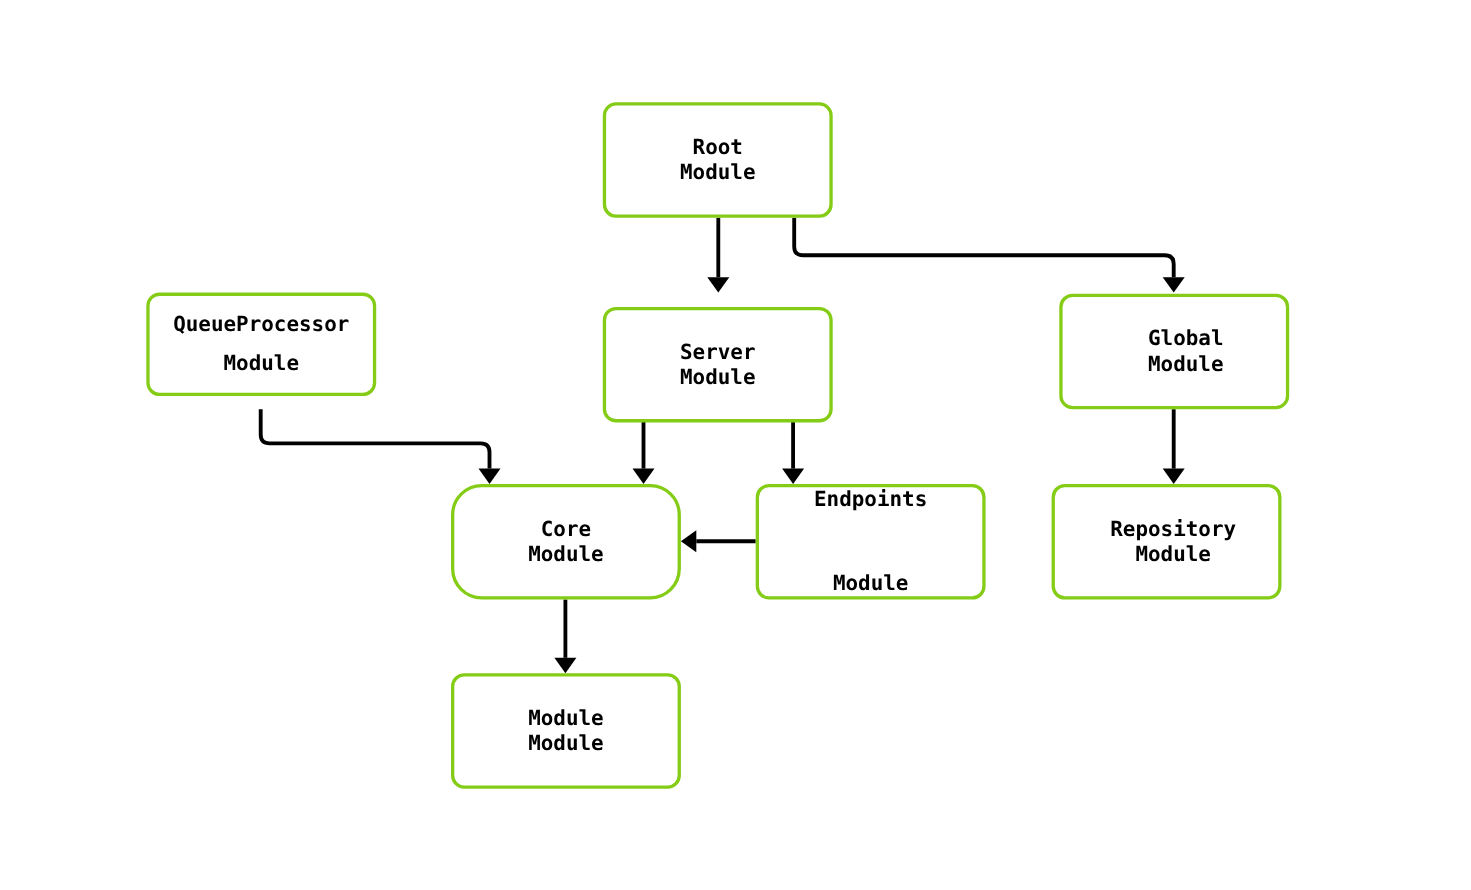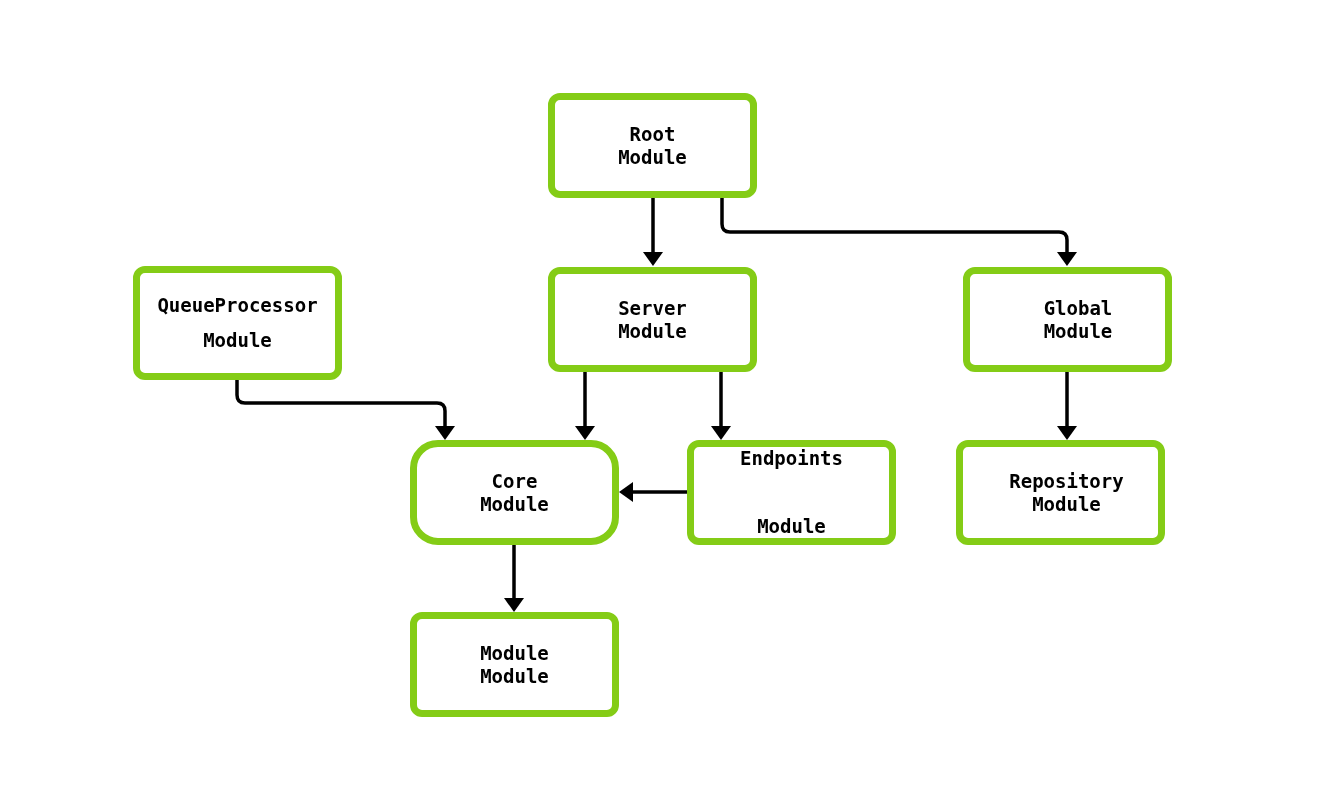--- a/index.html
+++ b/index.html
@@ -31,35 +31,35 @@
   .edges-layer polygon {
     fill: #000000;
     stroke: none;
   }
   .node {
     position: absolute;
     width: 209px;
     height: 105px;
     box-sizing: border-box;
     background: #ffffff;
-    border: 7px solid #84cc16;
+    border: 3px solid #84cc16;
     border-radius: 12px;
     display: flex;
     flex-direction: column;
     align-items: center;
     justify-content: center;
     text-align: center;
     font-weight: bold;
     font-size: 19px;
     line-height: 23px;
     color: #000000;
   }
   #node-root          { left: 548px;  top: 93px;  }
-  #node-queueprocessor{ left: 133px;  top: 266px; height: 114px; gap: 12px; }
-  #node-server        { left: 548px;  top: 267px; }
+  #node-queueprocessor{ left: 133px;  top: 266px; height: 94px; gap: 12px; }
+  #node-server        { left: 548px;  top: 279px; }
   #node-global        { left: 963px;  top: 267px; padding-left: 21px; }
   #node-core          { left: 410px;  top: 440px; border-radius: 28px; }
   #node-endpoints     { left: 687px;  top: 440px; justify-content: space-between; }
   #node-repository    { left: 956px;  top: 440px; padding-left: 12px; }
   #node-queue         { left: 410px;  top: 612px; }
 </style>
 </head>
 <body>
 
 <div class="canvas">

